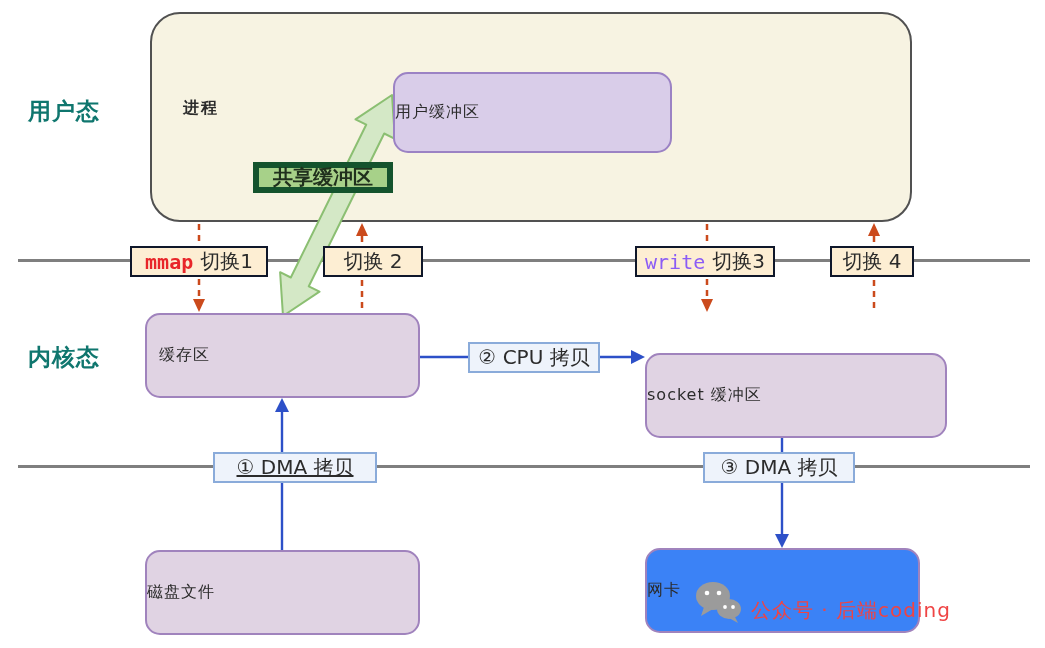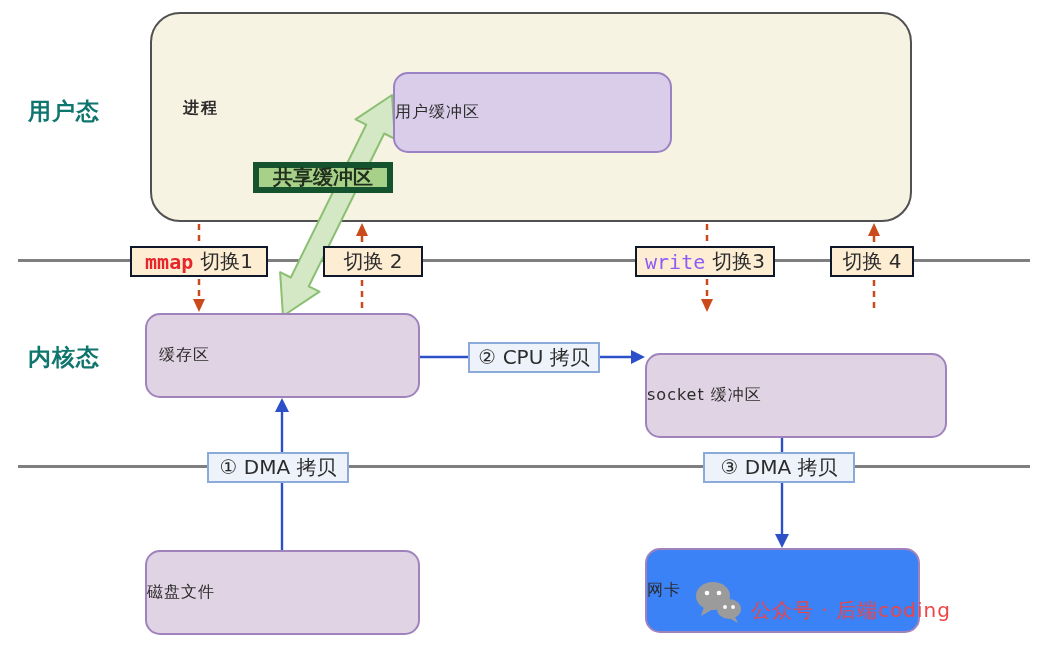--- a/index.html
+++ b/index.html
@@ -124,21 +124,21 @@
     background: #eef3fb;
     border: 2px solid #8aabda;
     display: flex;
     align-items: center;
     justify-content: center;
     font-size: 20px;
     color: #2b2b2b;
     white-space: nowrap;
     z-index: 3;
   }
-  #dma-copy-1 { left: 207px; top: 452px; width: 142px; }
+  #dma-copy-1 { left: 213px; top: 452px; width: 164px; text-decoration: underline; }
   #cpu-copy-2 { left: 468px; top: 342px; width: 132px; }
   #dma-copy-3 { left: 703px; top: 452px; width: 152px; }
 
   
   #arrows-svg {
     position: absolute;
     left: 0; top: 0;
     width: 1045px; height: 648px;
     z-index: 2;
     pointer-events: none;

